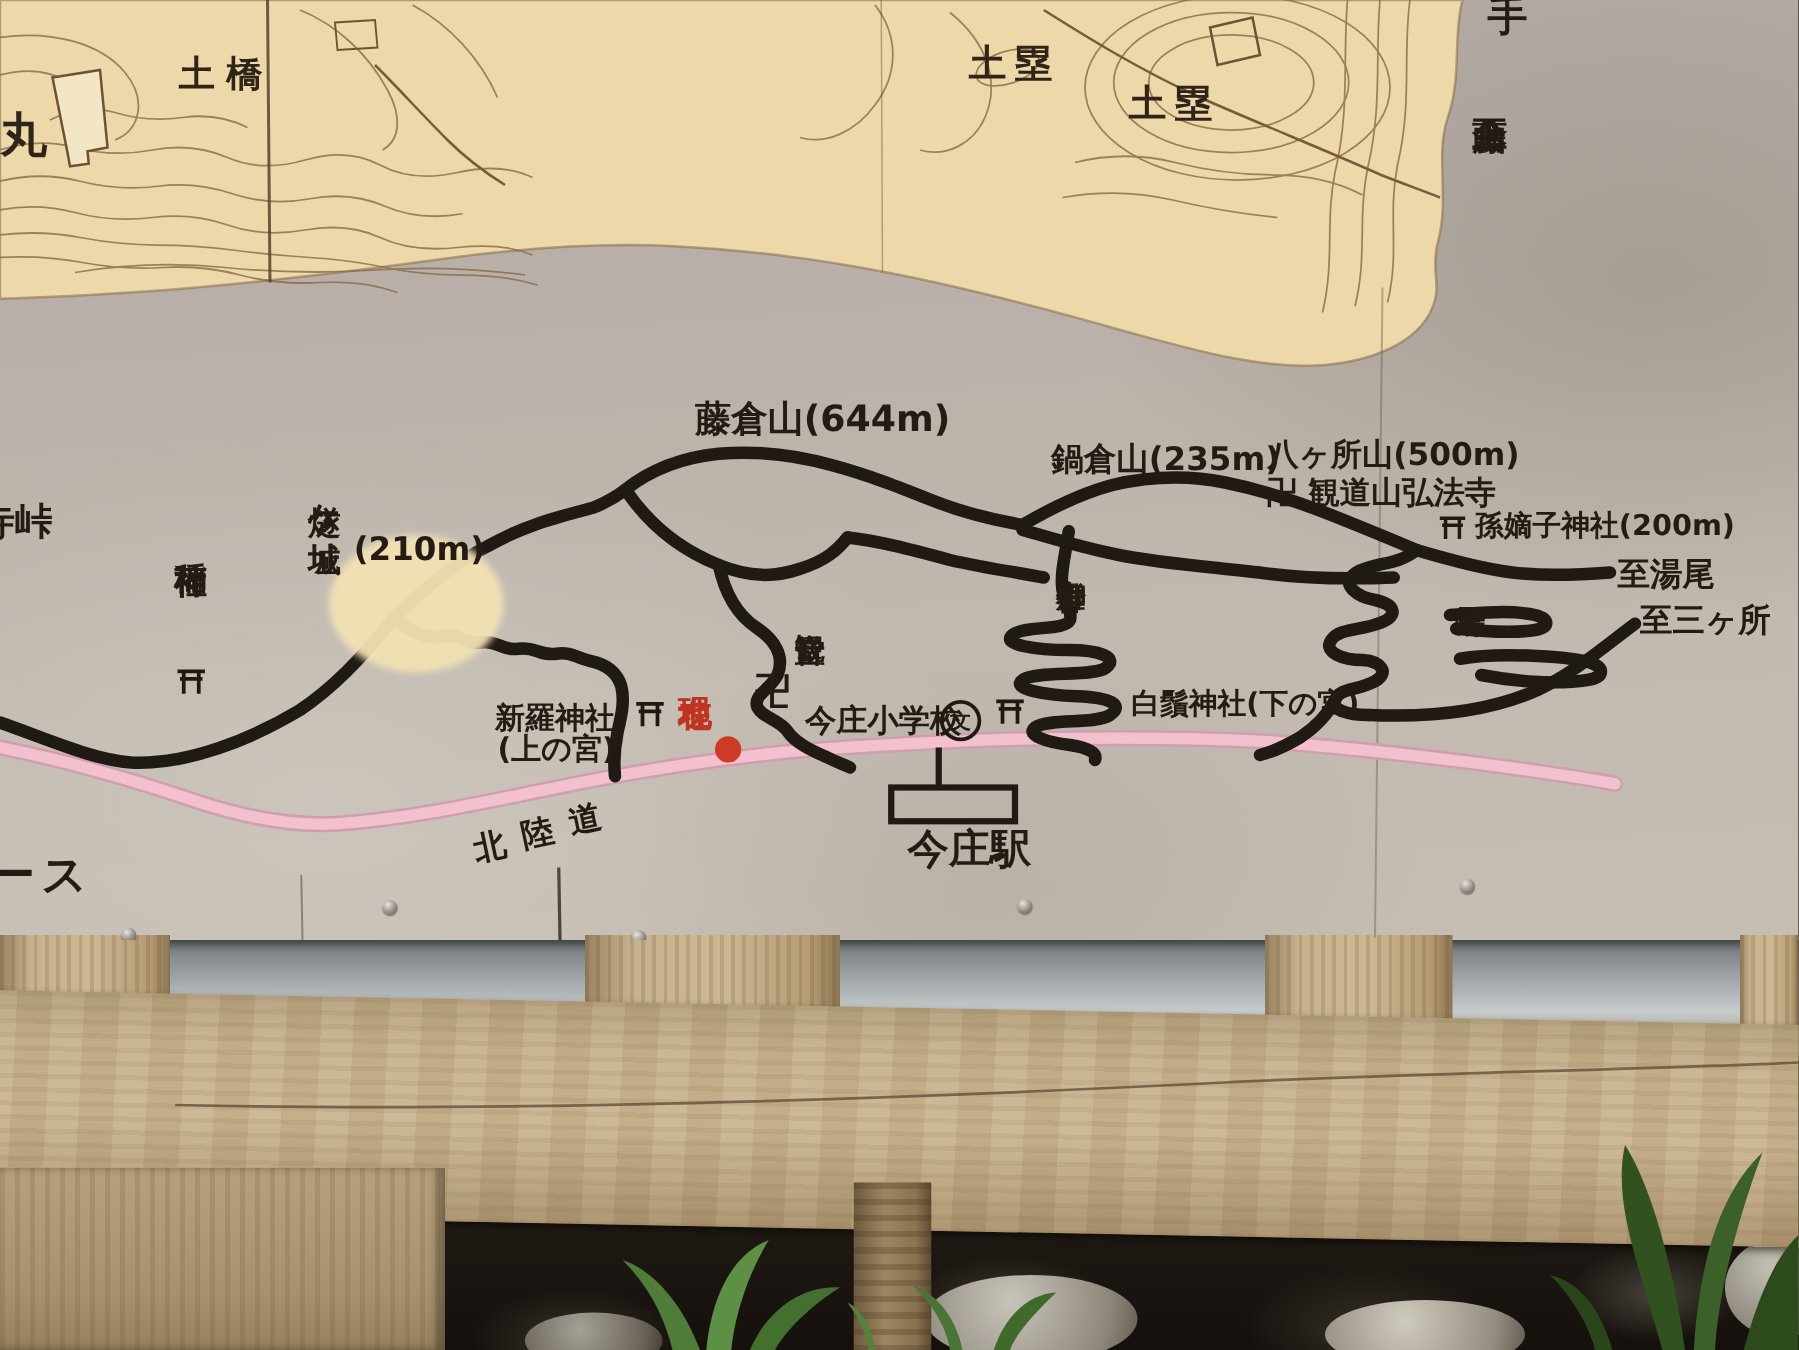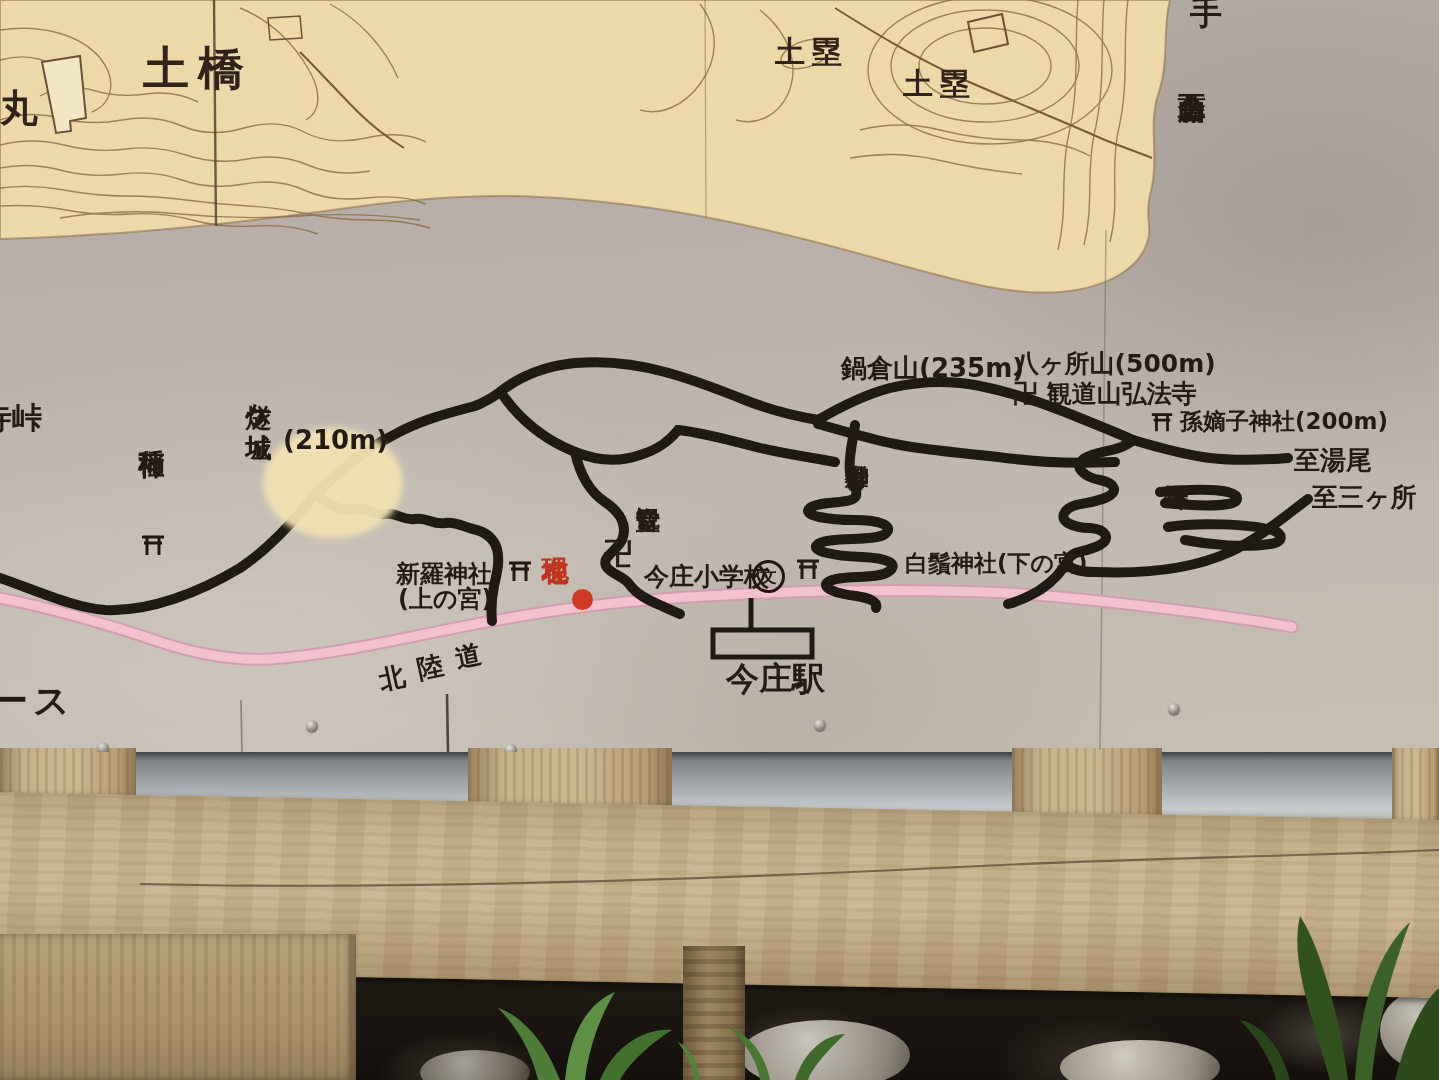--- a/index.html
+++ b/index.html
@@ -220,27 +220,28 @@
                  C808,551 835,556 862,557 C888,558 900,564 888,572 C876,580 840,574 828,582
                  C820,588 838,594 856,596 C870,598 878,602 876,608"></path>
       </g>
 
       <g>
         <path d="M751,598 L751,631" stroke="#201a14" stroke-width="5"></path>
         <rect x="713" y="630" width="99" height="27" fill="none" stroke="#201a14" stroke-width="5"></rect>
       </g>
     </svg>
 
-    <div class="lb cream-t" style="left:143px;top:44px;font-size:46px;letter-spacing:9px">土橋</div>
+    <div class="lb cream-t" style="left:143px;top:44px;font-size:29px;letter-spacing:9px">土橋</div>
     <div class="lb cream-t" style="left:0px;top:88px;font-size:38px">丸</div>
     <div class="lb cream-t" style="left:775px;top:36px;font-size:30px;letter-spacing:7px">土塁</div>
     <div class="lb cream-t" style="left:903px;top:68px;font-size:30px;letter-spacing:7px">土塁</div>
     <div class="lb" style="left:1190px;top:-4px;font-size:32px">手</div>
     <div class="lb v" style="left:1176px;top:72px;font-size:28px">至藤倉山</div>
 
+    <div class="lb" style="left:556px;top:320px;font-size:29px">藤倉山(644m)</div>
     <div class="lb" style="left:841px;top:354px;font-size:26px">鍋倉山(235m)</div>
     <div class="lb" style="left:1014px;top:350px;font-size:25px">八ヶ所山(500m)</div>
 
     <div class="lb" style="left:1013px;top:380px;font-size:25px">卍 観道山弘法寺</div>
     <svg class="torii" style="left:1150px;top:410px" width="24" height="24" viewBox="0 0 26 26">
         <path d="M2 5 H24 M4 11 H22 M7 5 V23 M19 5 V23" stroke="#1f1912" stroke-width="3" fill="none"></path>
       </svg>
     <div class="lb" style="left:1180px;top:409px;font-size:23px">孫嫡子神社(200m)</div>
     <div class="lb" style="left:905px;top:551px;font-size:23px">白鬚神社(下の宮)</div>
     <div class="lb" style="left:396px;top:562px;font-size:24px">新羅神社</div>

